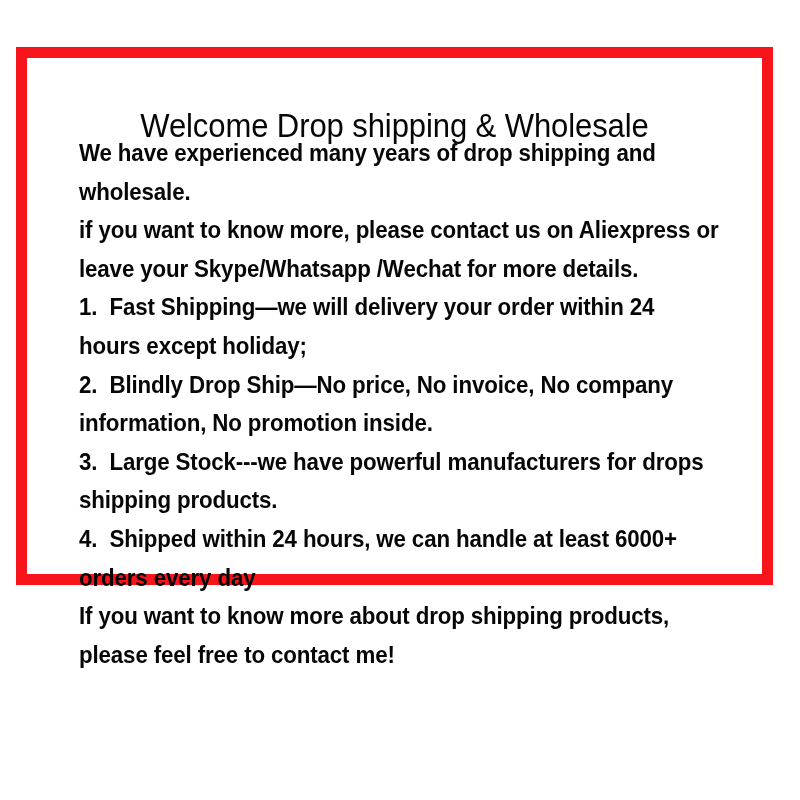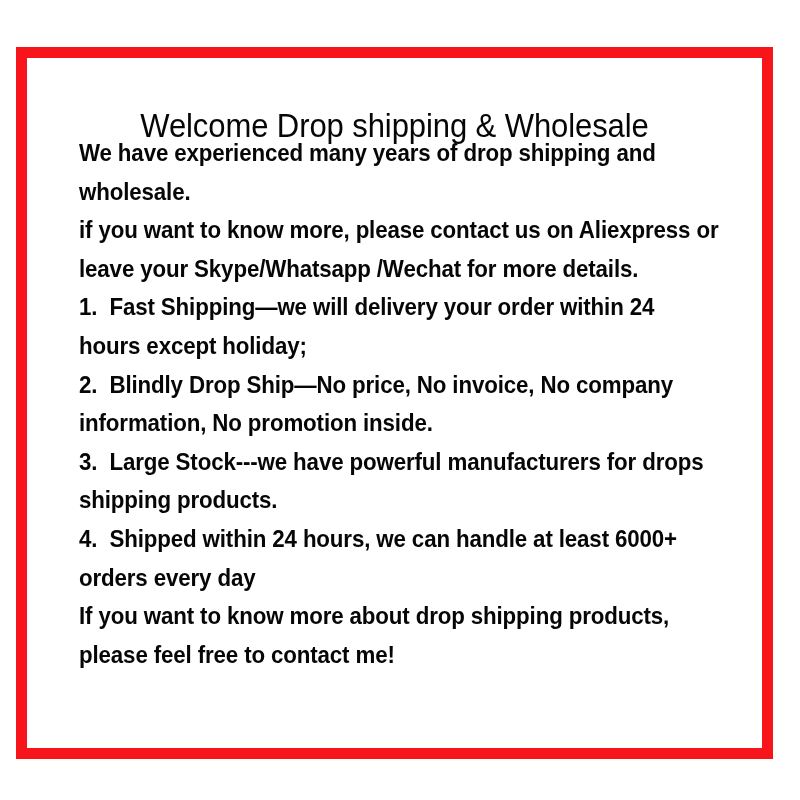--- a/index.html
+++ b/index.html
@@ -23,21 +23,21 @@
     height: 800px;
     background: #ffffff;
   }
 
   
   #info-frame {
     position: absolute;
     left: 16px;
     top: 47px;
     width: 757px;
-    height: 712px;
+    height: 538px;
     box-sizing: border-box;
     border: 11px solid #f7141b;
     background: #ffffff;
   }
 
   
   #banner-title {
     position: absolute;
     left: 0;
     right: 0;

